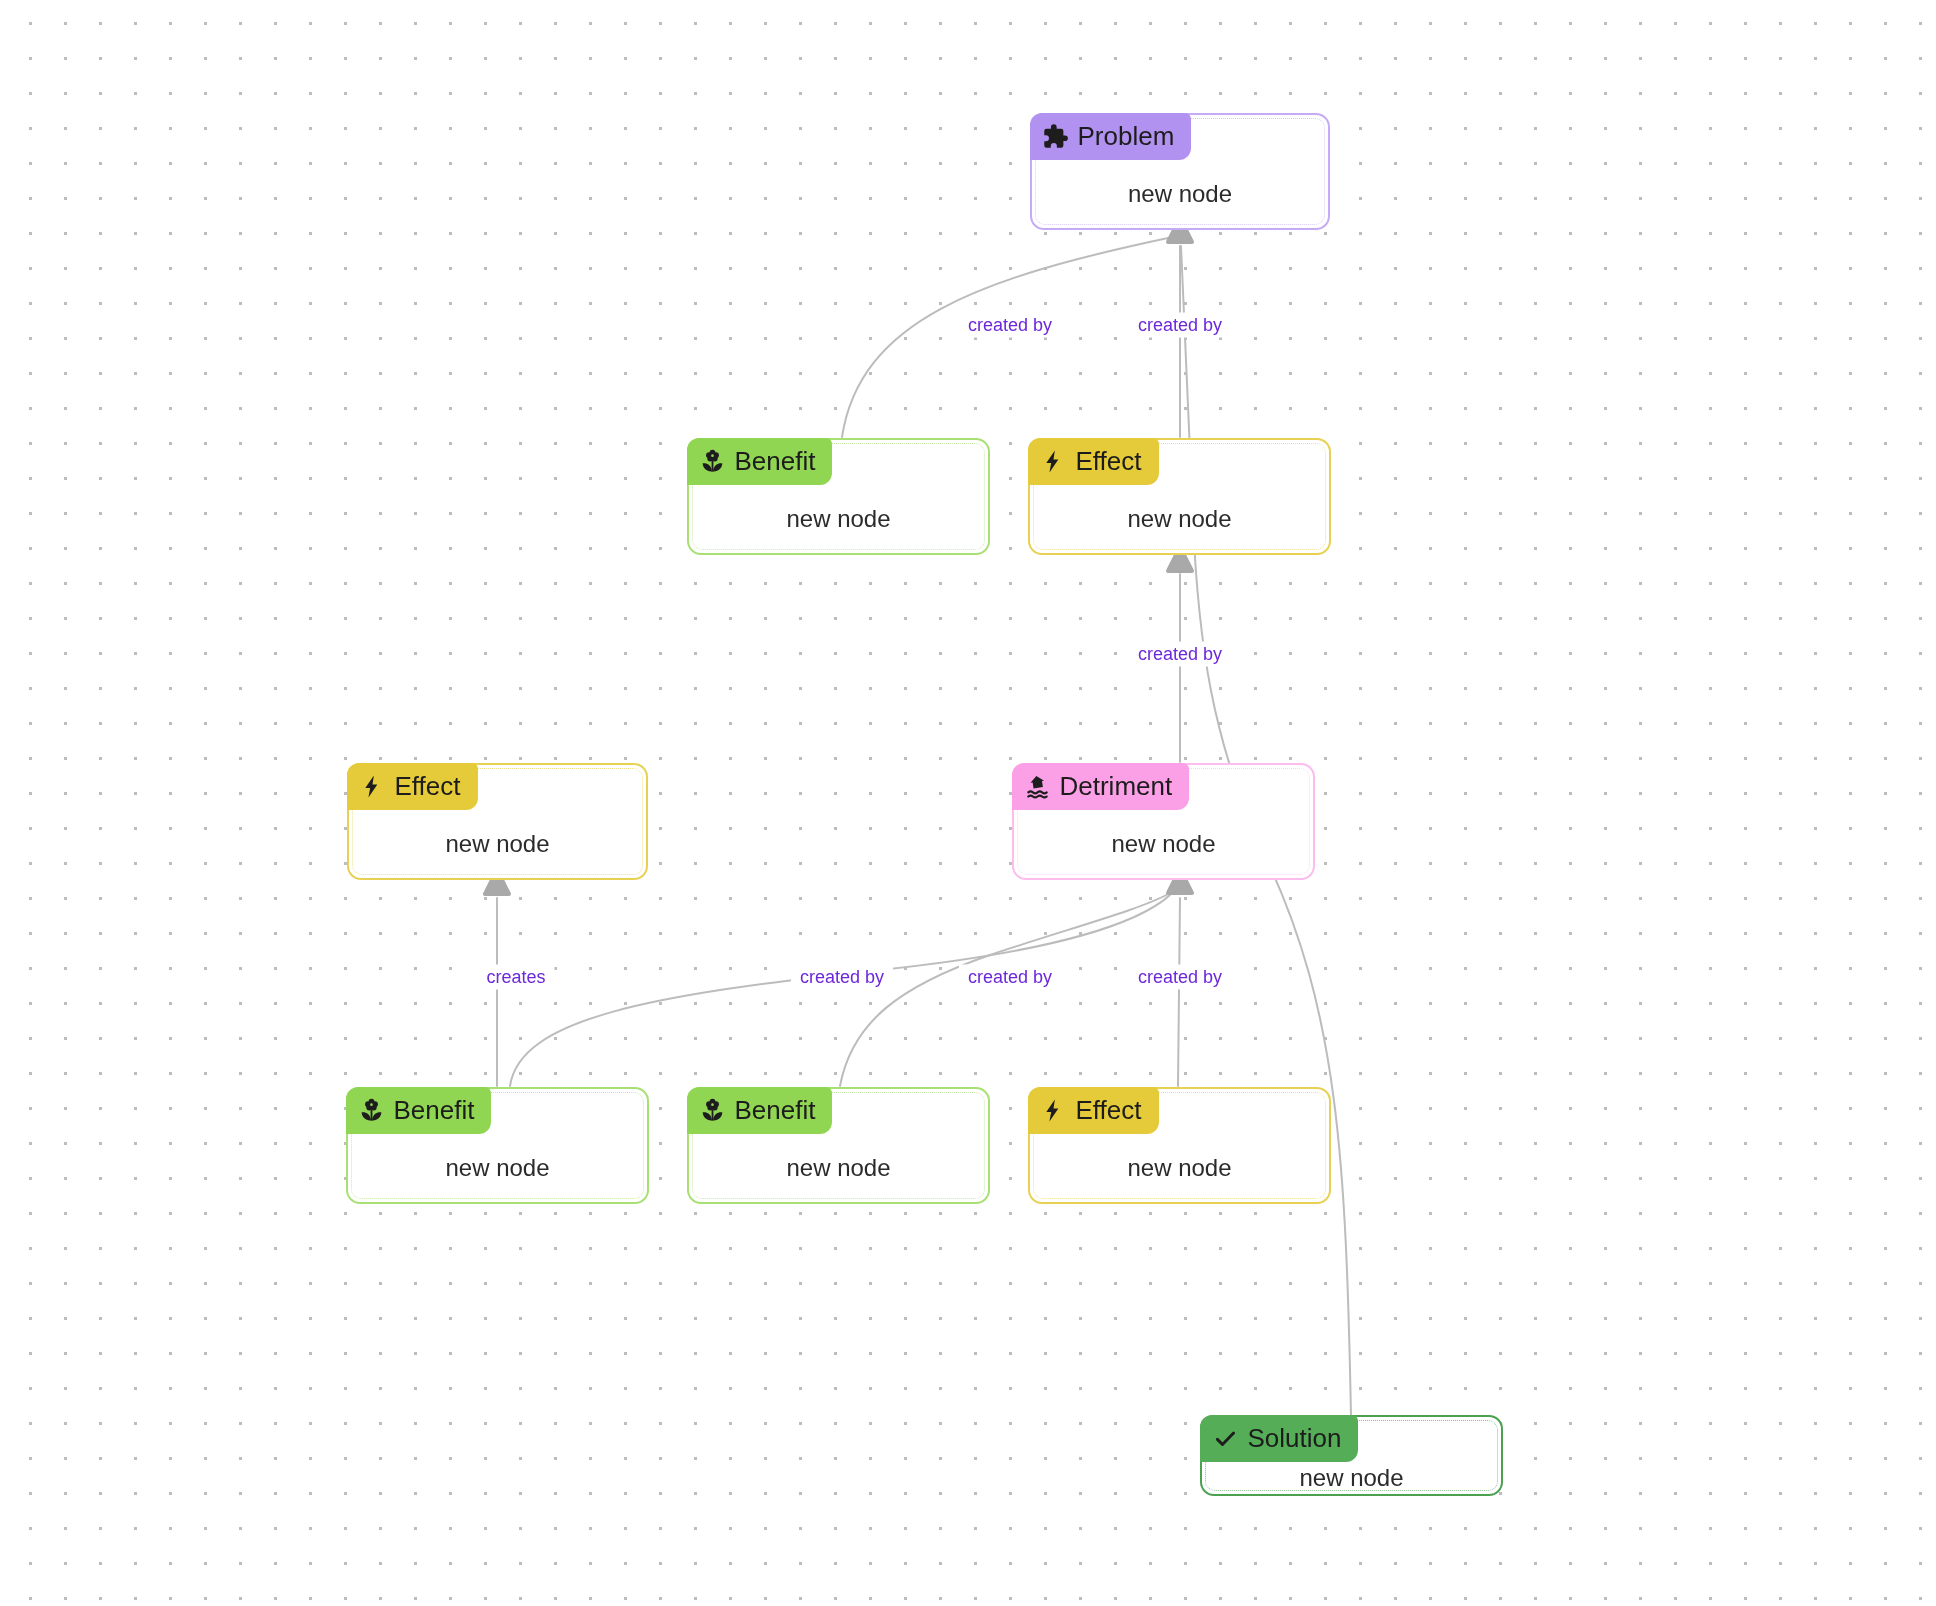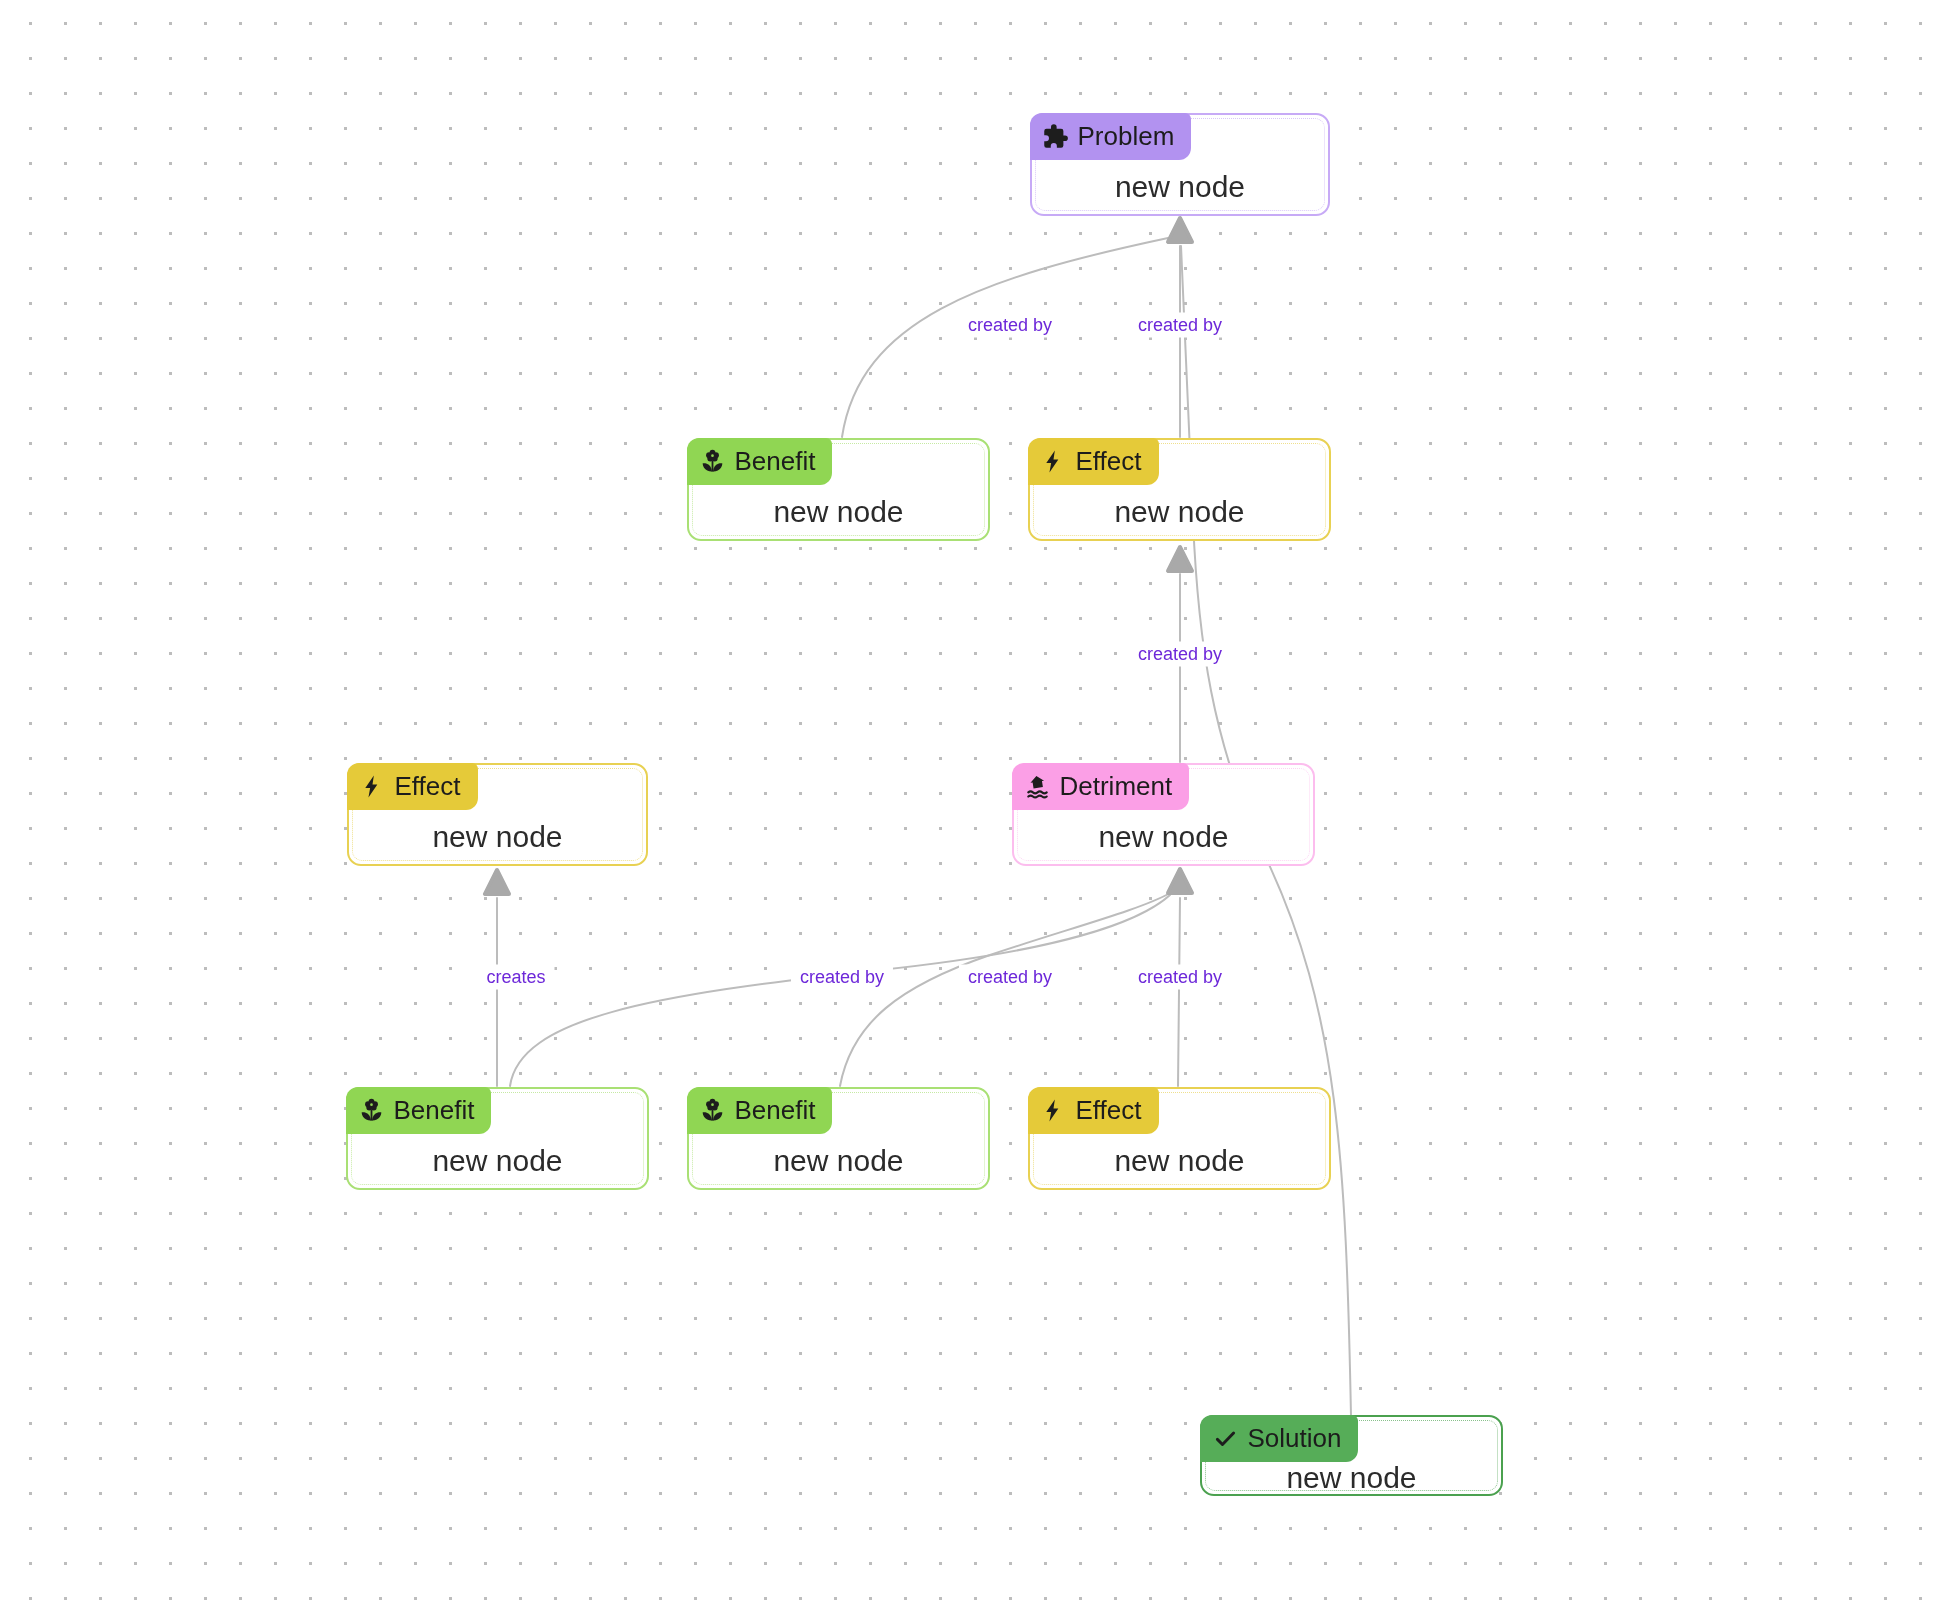--- a/index.html
+++ b/index.html
@@ -13,39 +13,39 @@
   #edges{position:absolute;left:0;top:0;z-index:0;}
   #edges path.edge{fill:none;stroke:#bcbcbc;stroke-width:2;stroke-linecap:round;}
   #edges path.arrow{fill:#a9a9a9;stroke:#a9a9a9;stroke-width:4;stroke-linejoin:round;}
 
   .edge-label{
     position:absolute;transform:translate(-50%,-50%);z-index:1;
     background:#ffffff;padding:2px 9px;font-size:18px;color:#6d28d9;white-space:nowrap;
   }
 
   .node{
-    position:absolute;width:303px;height:103px;box-sizing:border-box;
+    position:absolute;width:303px;height:117px;box-sizing:border-box;
     background:#ffffff;border:2.5px solid var(--border);border-radius:14px;z-index:2;
   }
   .node::before{ 
     content:"";position:absolute;inset:3px;border:1px dotted var(--border);
     border-radius:10px;opacity:.65;pointer-events:none;
   }
   .badge{
     position:absolute;top:-2.5px;left:-2.5px;height:47px;box-sizing:border-box;
     display:flex;align-items:center;gap:9px;padding:0 17px 0 12px;
     background:var(--badge);border-radius:12px 6px 12px 0;
   }
   .badge .icon{display:flex;align-items:center;}
   .badge svg{width:27px;height:27px;color:#1d1d1d;}
   .badge-label{font-size:26px;color:#1c1c1c;line-height:1;}
   .node-title{
     position:absolute;left:0;right:0;top:45px;bottom:0;
     display:flex;align-items:center;justify-content:center;
-    font-size:30px;color:#2b2b2b;
+    font-size:24px;color:#2b2b2b;
   }
   .t-problem  {--badge:#b292f0;--border:#c7aaf6;}
   .t-benefit  {--badge:#90d653;--border:#a9e074;}
   .t-effect   {--badge:#e5ca39;--border:#e8d152;}
   .t-detriment{--badge:#fb9fe6;--border:#fcbdee;}
   .t-solution {--badge:#56ad58;--border:#4ba14f;}
 
   #n-problem{left:1030px;top:113px;width:300px;}
   #n-benefit-top{left:687px;top:438px;}
   #n-effect-top{left:1028px;top:438px;}

